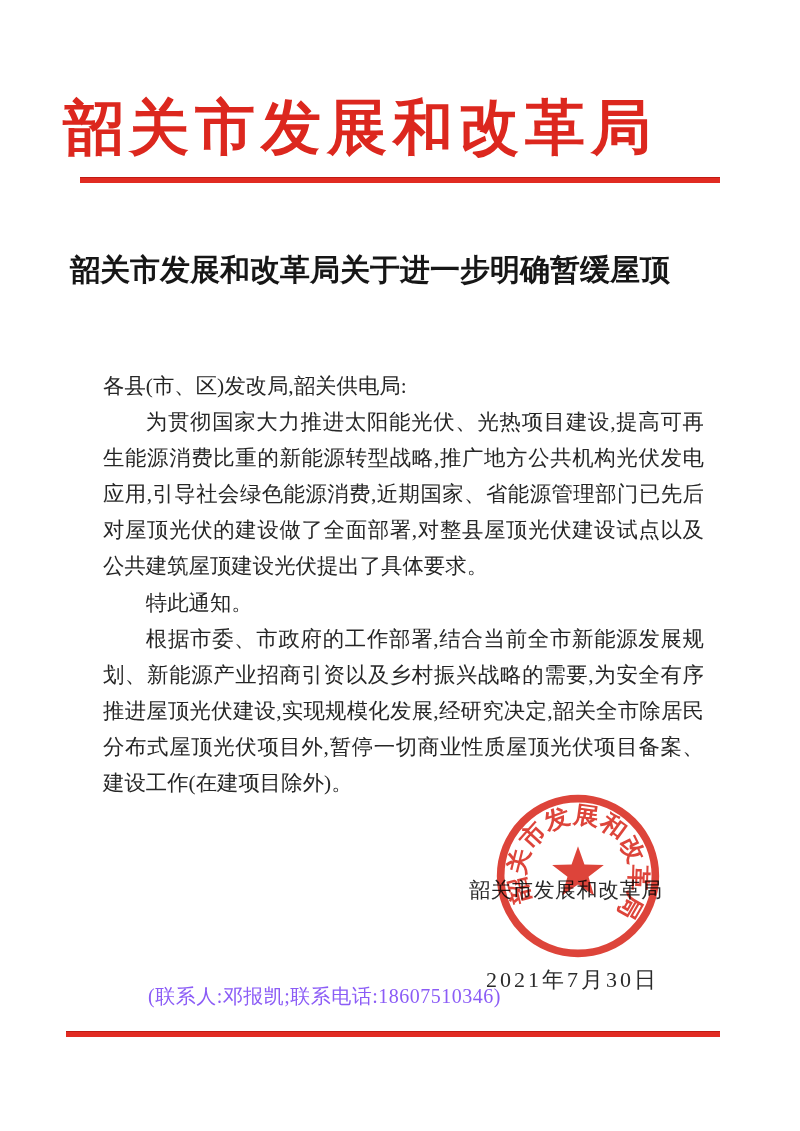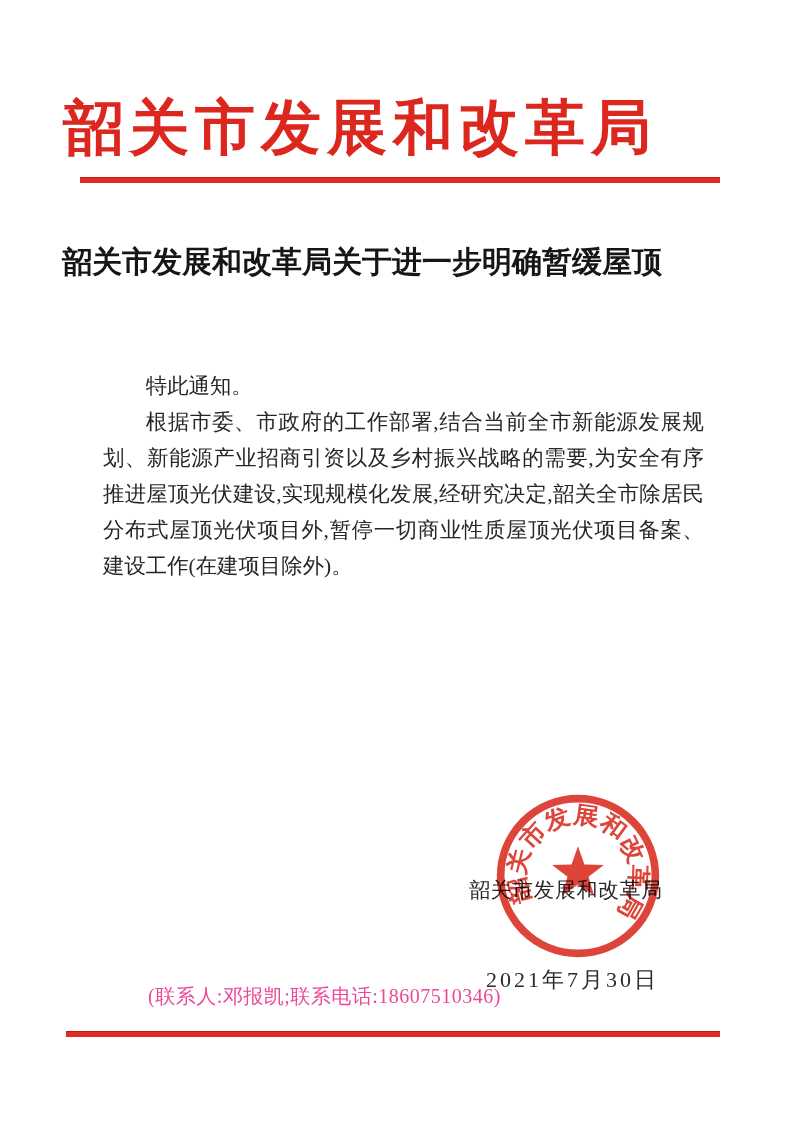--- a/index.html
+++ b/index.html
@@ -32,21 +32,21 @@
   }
   .rule-top    { left: 80px; width: 662px; top: 177px; height: 5px; }
   .rule-bottom { left: 66px; width: 686px; top: 1031px; height: 5px; }
 
   
   .doc-title {
     position: absolute;
     top: 240px;
     left: 0;
     width: 100%;
-    margin: 2px;
+    margin: 10px;
     text-align: center;
     color: #161616;
     font-size: 30px;
     font-weight: bold;
     line-height: 40px;
   }
   .doc-title .t-line { display: block; }
 
   
   .body-text {
@@ -98,40 +98,42 @@
     font-size: 28px;
     font-weight: bold;
     font-family: "Liberation Serif", "DejaVu Serif", serif;
   }
 
   
   .contact {
     position: absolute;
     top: 983px;
     left: 148px;
-    color: #ec4899;
+    color: #8b5cf6;
     font-size: 20px;
     letter-spacing: 0.5px;
     white-space: nowrap;
   }
 </style>
 </head>
 <body>
 
 <div class="page">
 
   <div class="agency-header">韶关市发展和改革局</div>
 
   <div class="rule rule-top"></div>
 
   <h1 class="doc-title">
     <span class="t-line">韶关市发展和改革局关于进一步明确暂缓屋顶</span>
   </h1>
 
   <div class="body-text">
+    <p class="salutation">各县(市、区)发改局,韶关供电局:</p>
+    <p class="para">为贯彻国家大力推进太阳能光伏、光热项目建设,提高可再生能源消费比重的新能源转型战略,推广地方公共机构光伏发电应用,引导社会绿色能源消费,近期国家、省能源管理部门已先后对屋顶光伏的建设做了全面部署,对整县屋顶光伏建设试点以及公共建筑屋顶建设光伏提出了具体要求。</p>
     <p class="para">特此通知。</p>
     <p class="para">根据市委、市政府的工作部署,结合当前全市新能源发展规划、新能源产业招商引资以及乡村振兴战略的需要,为安全有序推进屋顶光伏建设,实现规模化发展,经研究决定,韶关全市除居民分布式屋顶光伏项目外,暂停一切商业性质屋顶光伏项目备案、建设工作(在建项目除外)。</p>
   </div>
 
   <div class="signer">韶关市发展和改革局</div>
   <div class="sign-date">2021年7月30日</div>
 
   <svg class="seal" viewBox="0 0 200 200">
     <circle cx="100" cy="100" r="91" fill="none" stroke="#d92a1e" stroke-width="9"></circle>
     <path id="sealArc" d="M 47.2 132.5 A 62 62 0 1 1 152.8 132.5" fill="none"></path>

